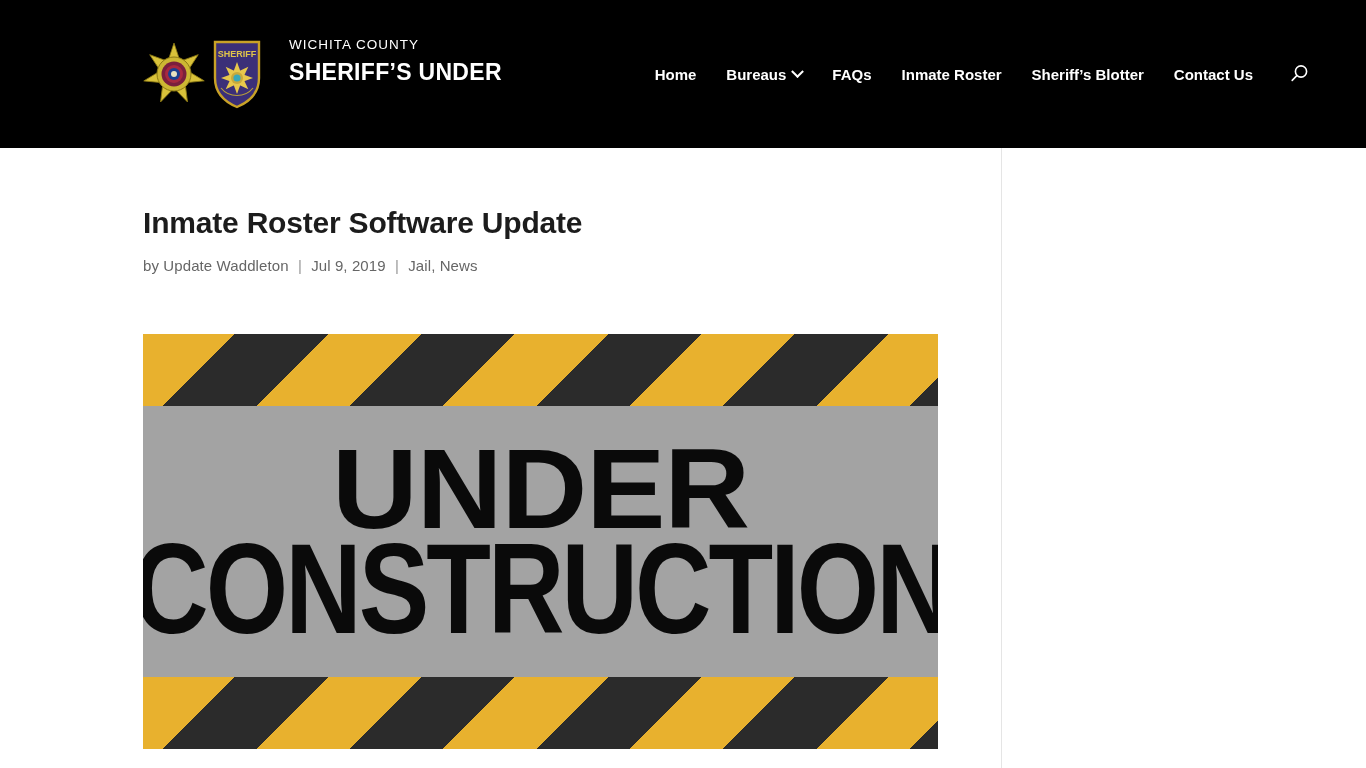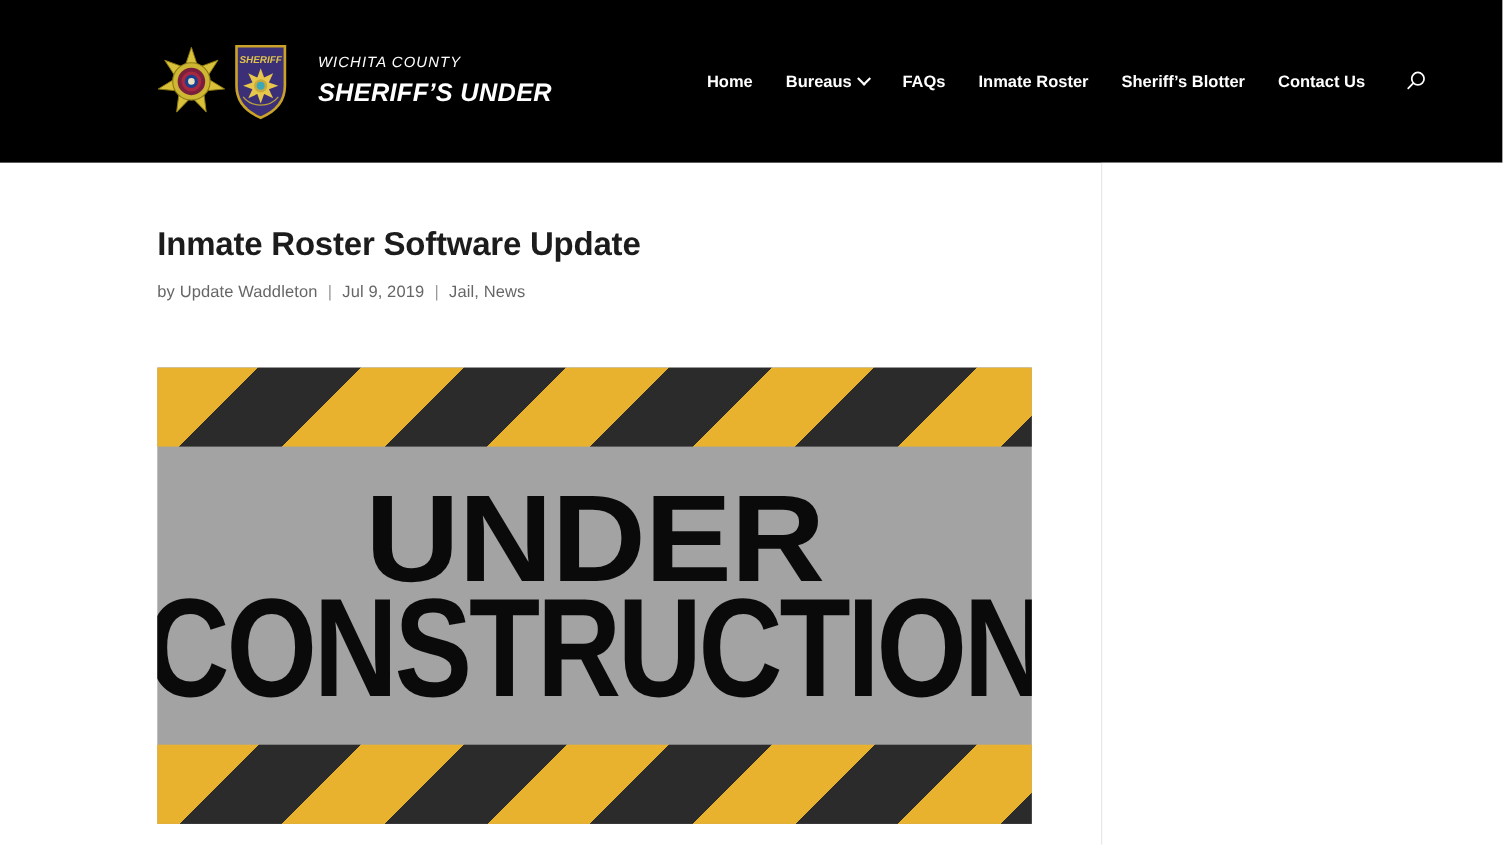--- a/index.html
+++ b/index.html
@@ -11,23 +11,22 @@
   }
 
   
   .site-header {
     position:relative;
     width:1366px; height:148px;
     background:#000000;
     display:flex; align-items:center;
   }
   .brand {
-    display:flex; align-items:center;
+    display:flex; align-items:flex-start;
     margin-left:143px;
-    font-style:italic;
   }
   .badges { display:flex; align-items:center; gap:6px; }
 
   
   .badge-star { width:62px; height:66px; display:block; }
   
   .badge-shield { width:52px; height:72px; display:block; }
 
   .brand-text { margin-left:26px; color:#ffffff; }
   .brand-line1 {
@@ -36,21 +35,21 @@
     line-height:1.1; margin-bottom:7px;
   }
   .brand-line2 {
     font-size:23px; font-weight:700;
     letter-spacing:0.3px; color:#ffffff;
     line-height:1.1;
   }
 
   
   .main-nav {
-    position:absolute; right:12px; top:0;
+    position:absolute; right:0; top:0;
     height:148px;
     display:flex; align-items:center;
     padding-right:0;
   }
   .nav-list { display:flex; align-items:center; list-style:none; gap:0; }
   .nav-item {
     color:#ffffff; font-size:15px; font-weight:700;
     padding:0 15px; white-space:nowrap;
     cursor:pointer; display:flex; align-items:center; gap:7px;
     line-height:1;

